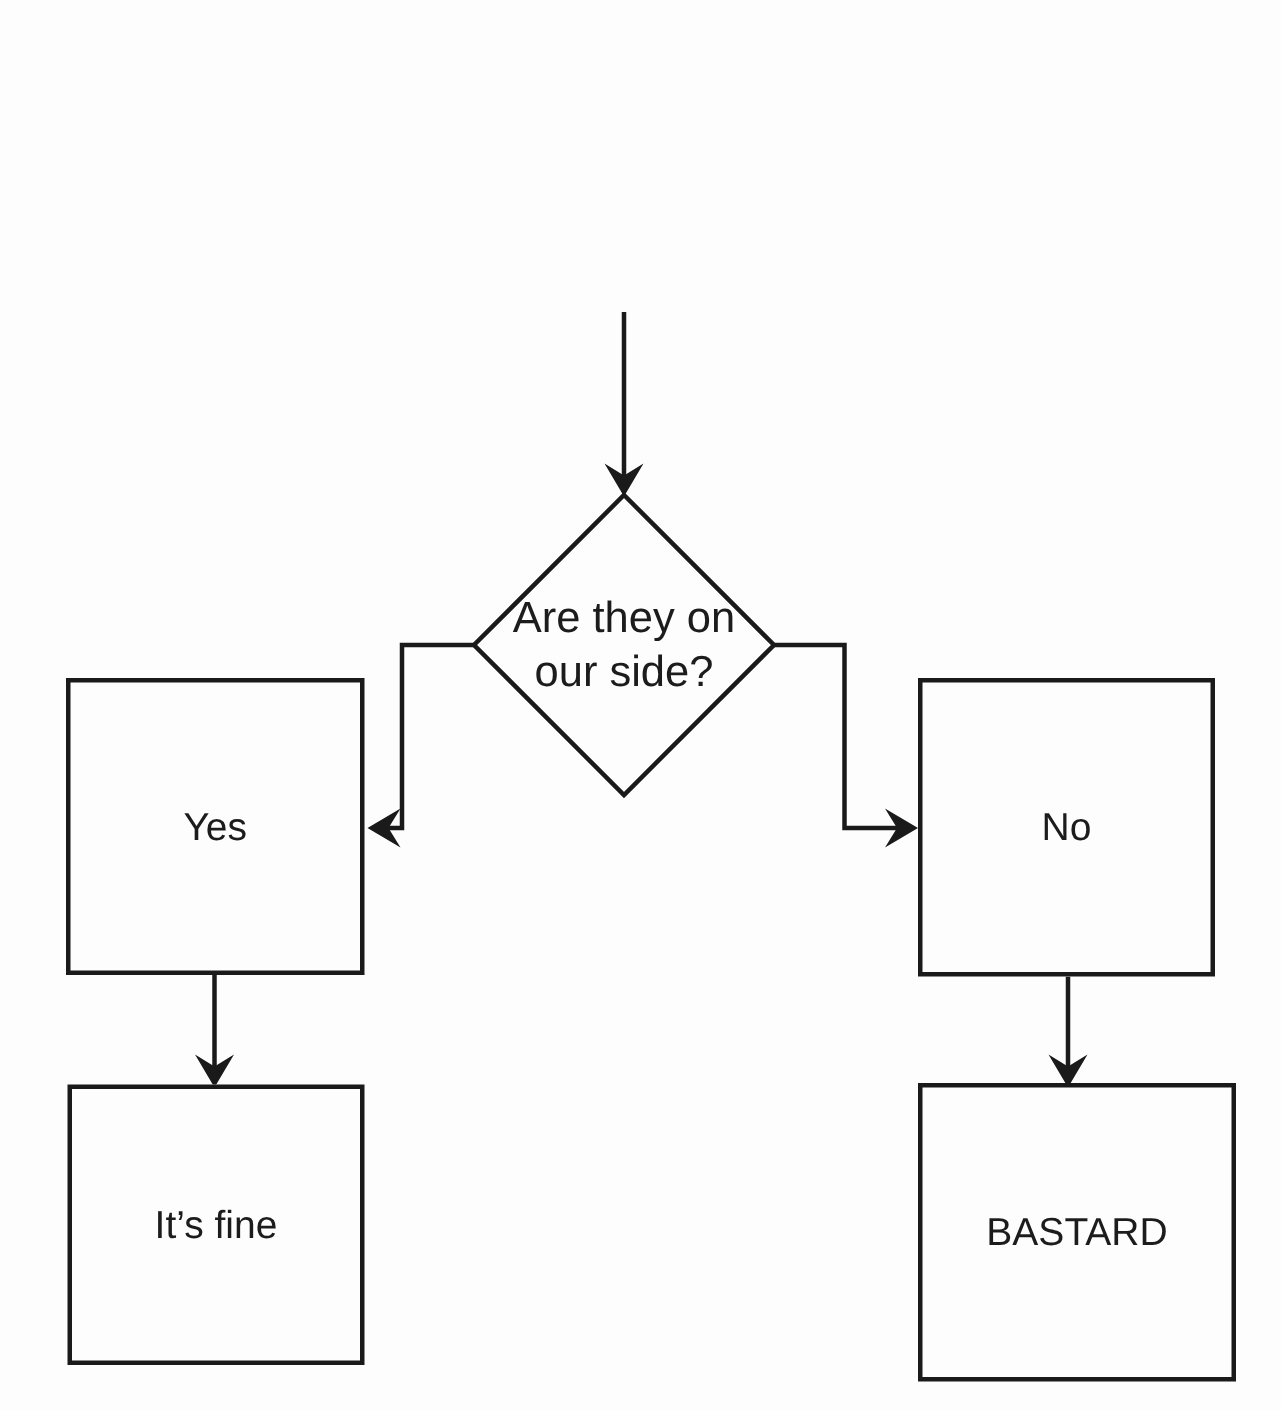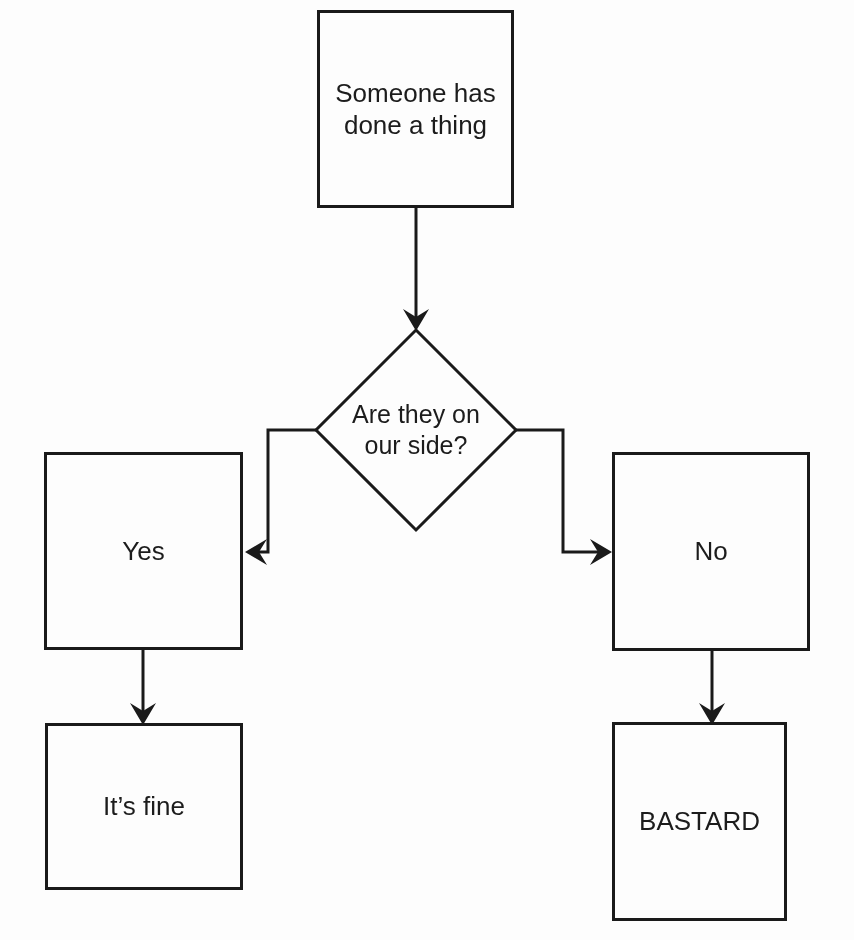--- a/index.html
+++ b/index.html
@@ -55,21 +55,21 @@
     white-space: pre-line;
     box-sizing: border-box;
   }
   .diamond-label {
     position: absolute;
     display: flex;
     align-items: center;
     justify-content: center;
     text-align: center;
     color: var(--text);
-    font-size: 25px;
+    font-size: 29px;
     line-height: 1.25;
     white-space: pre-line;
   }
 </style>
 </head>
 <body>
 
 <div class="canvas">
 
   <svg class="connectors" viewBox="0 0 854 940" xmlns="http://www.w3.org/2000/svg">
@@ -95,39 +95,35 @@
       <line class="stroke" x1="143" y1="650" x2="143" y2="712"></line>
       <polygon class="arrowhead" points="130,703 143,725 156,703 143,711"></polygon>
     </g>
 
     <g>
       <line class="stroke" x1="712" y1="651" x2="712" y2="712"></line>
       <polygon class="arrowhead" points="699,703 712,725 725,703 712,711"></polygon>
     </g>
   </svg>
 
-  <div class="node" style="left:317px; top:10px; width:197px; height:198px;">
-    <span>Someone has
-done a thing</span>
-  </div>
 
   <div class="diamond-label" style="left:316px; top:380px; width:200px; height:100px;">
     <span>Are they on
 our side?</span>
   </div>
 
   <div class="node" style="left:612px; top:452px; width:198px; height:199px;">
     <span>No</span>
   </div>
 
   <div class="node" style="left:44px; top:452px; width:199px; height:198px;">
     <span>Yes</span>
   </div>
 
-  <div class="node" style="left:45px; top:723px; width:198px; height:167px;">
+  <div class="node" style="left:45px; top:723px; width:198px; height:187px;">
     <span>It’s fine</span>
   </div>
 
-  <div class="node" style="left:612px; top:722px; width:175px; height:199px;">
+  <div class="node" style="left:612px; top:722px; width:212px; height:199px;">
     <span>BASTARD</span>
   </div>
 
 </div>
 
 </body></html>

